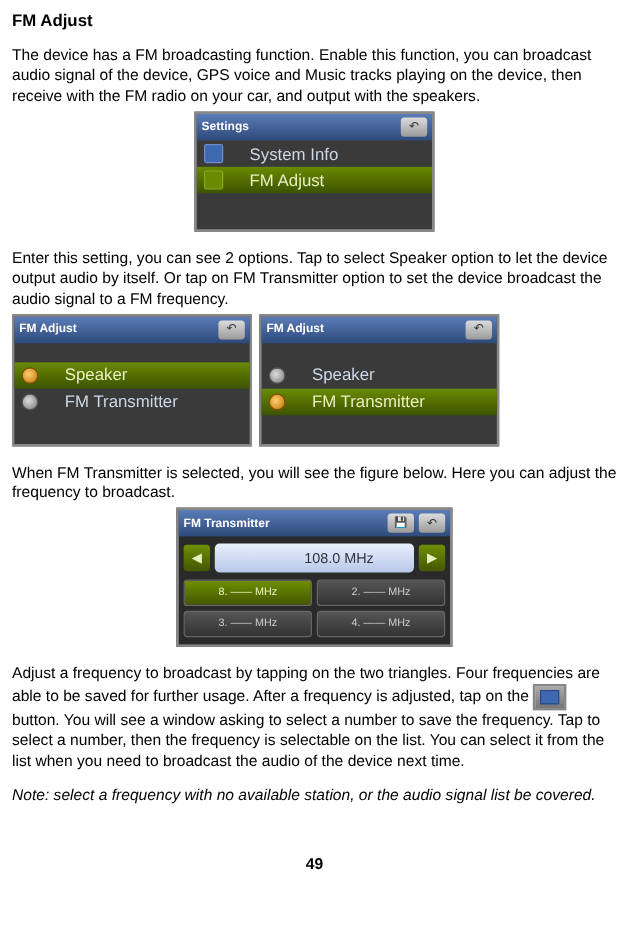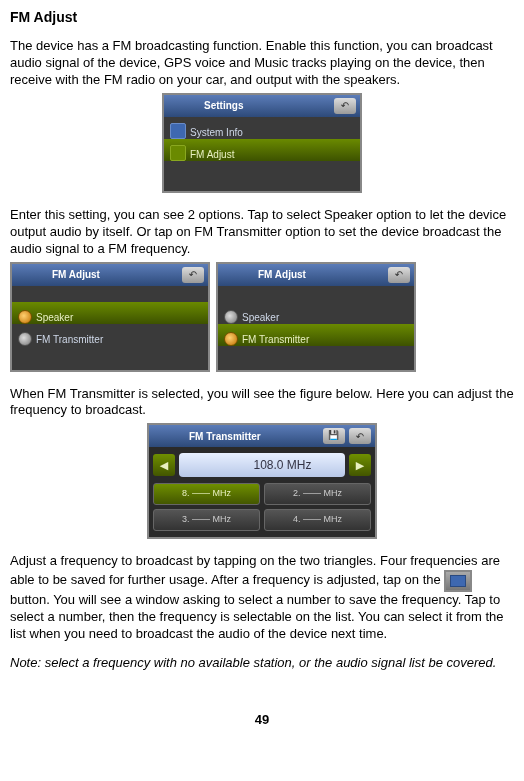--- a/index.html
+++ b/index.html
@@ -53,41 +53,40 @@
     background: linear-gradient(#5b7cb8, #2d4a7a);
     display: flex;
     align-items: center;
     justify-content: space-between;
     padding: 0 4px;
     color: #fff;
     font-size: 10px;
   }
   .shot-header .title {
     font-weight: bold;
-    margin-left: 36px;
   }
   .shot-header .back {
     width: 22px;
     height: 16px;
     background: linear-gradient(#dcdcdc,#9a9a9a);
     border-radius: 3px;
     display: flex;
     align-items: center;
     justify-content: center;
     color: #333;
     font-size: 10px;
   }
   .shot-row {
     display: flex;
-    align-items: flex-end;
+    align-items: center;
     height: 22px;
     padding: 0 6px;
-    font-size: 10px;
+    font-size: 14px;
     color: #cfd8e8;
-    gap: 4px;
+    gap: 22px;
   }
   .shot-row:last-child { border-bottom: none; }
   .row-icon {
     width: 14px;
     height: 14px;
     background: #3e68b0;
     border: 1px solid #6a8cc8;
     border-radius: 2px;
     flex: none;
     display:flex;

